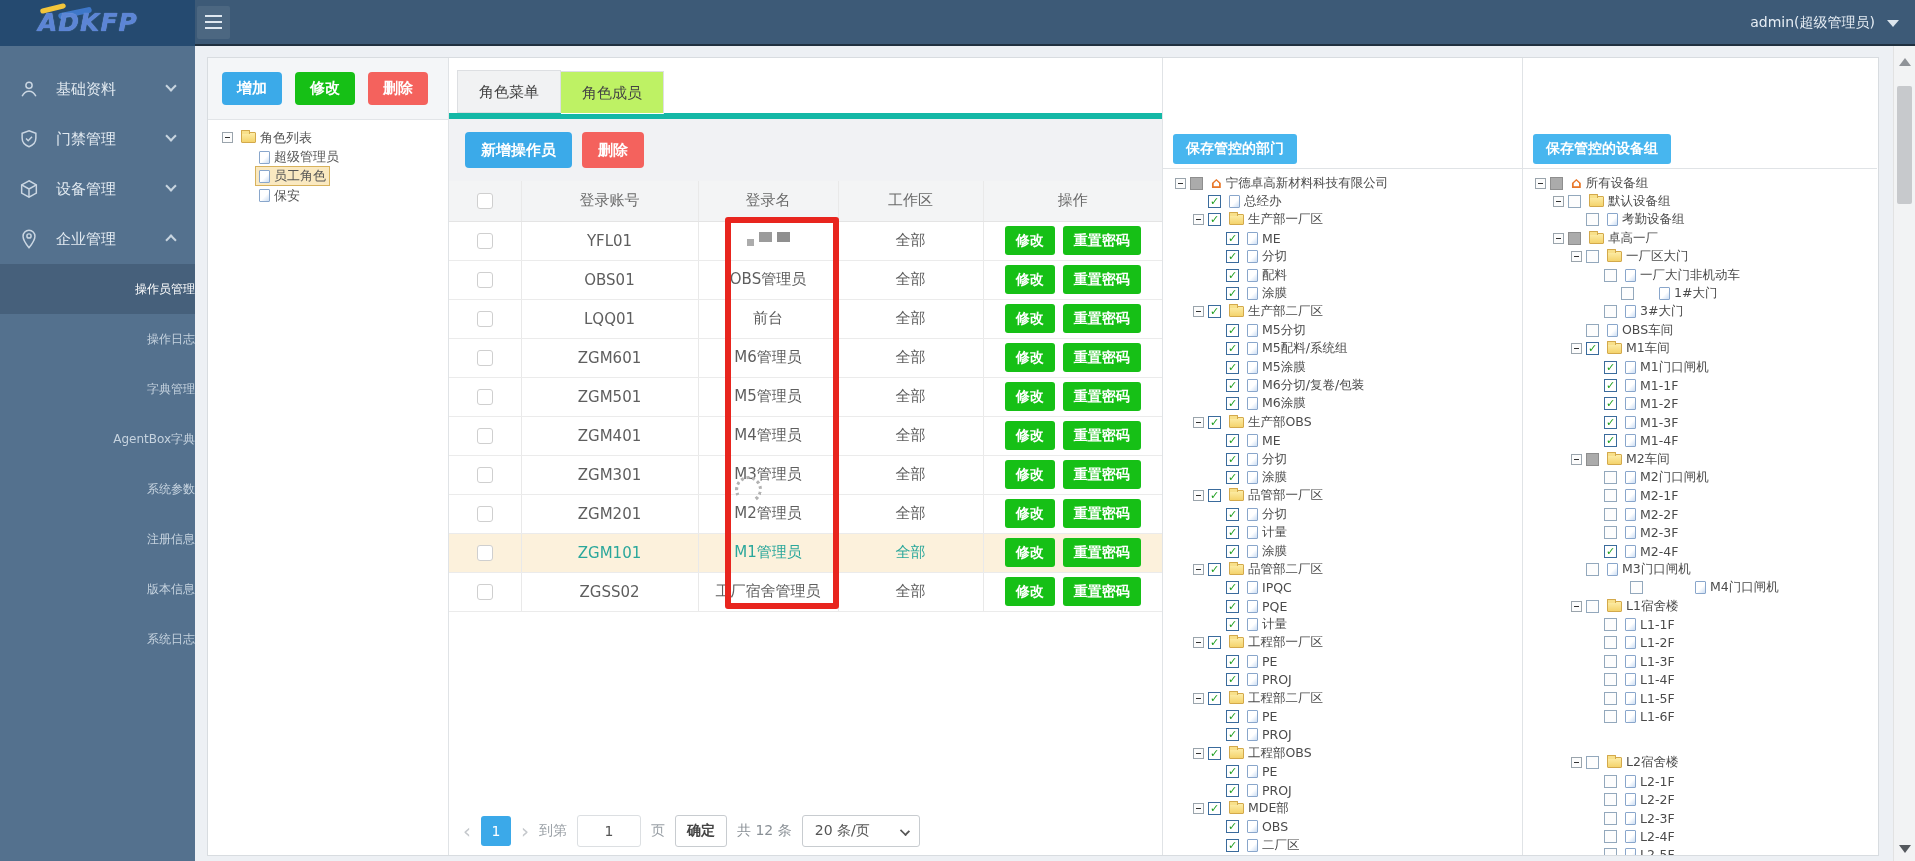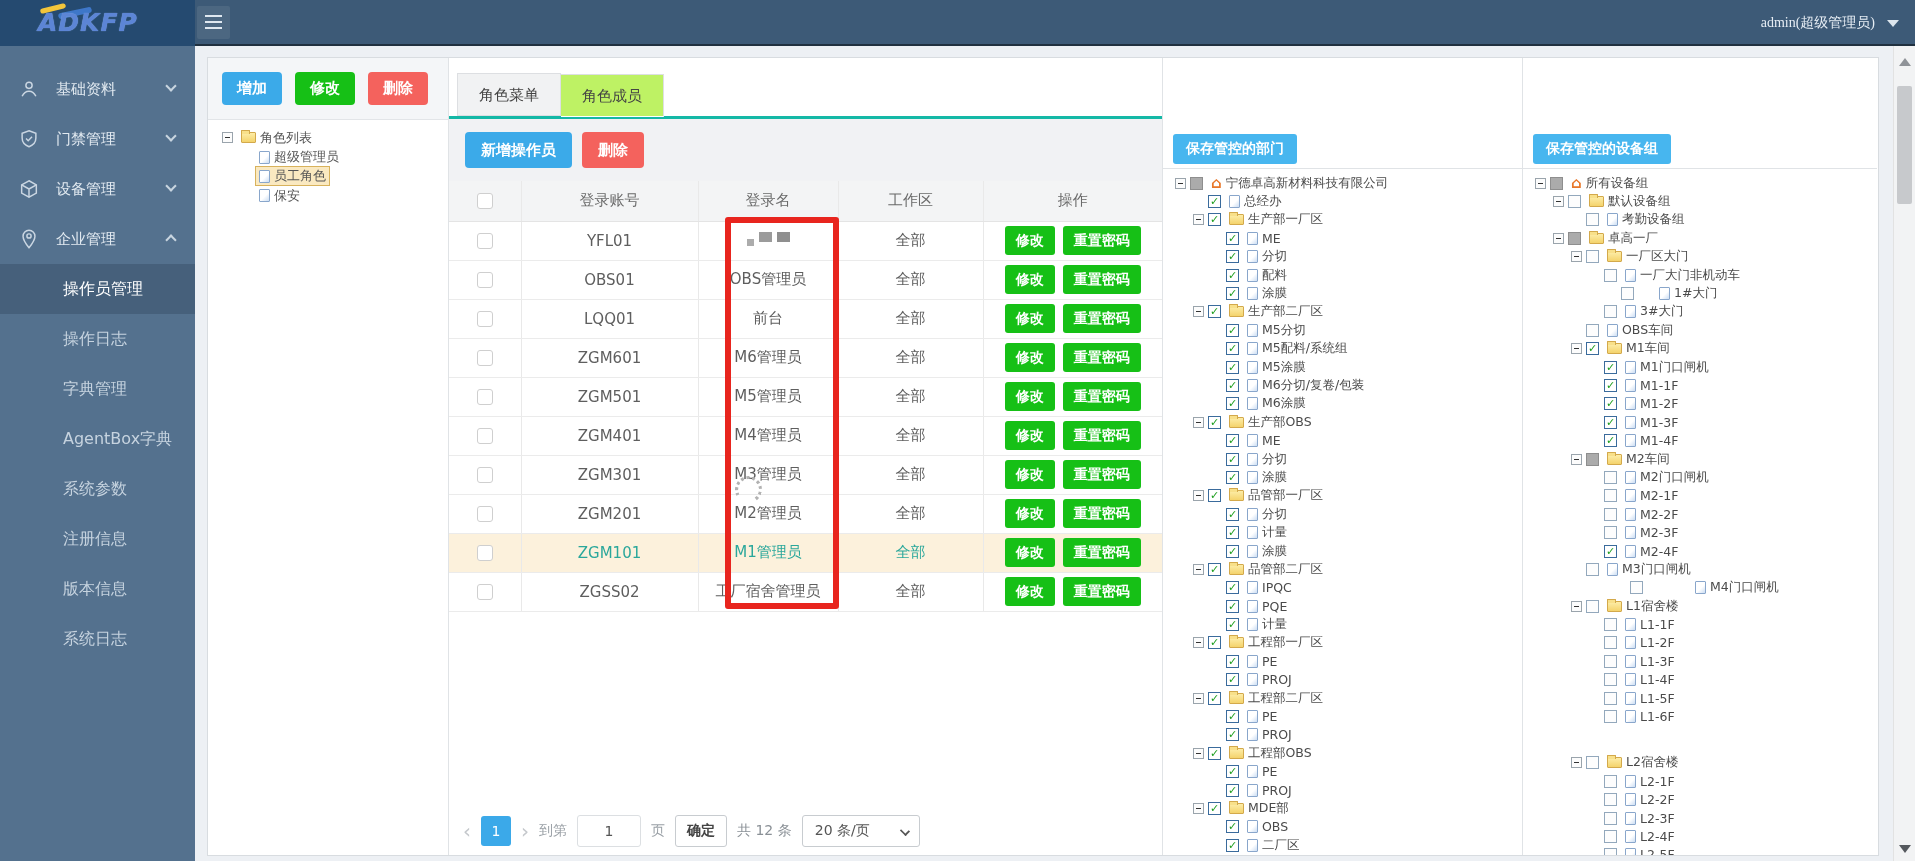--- a/index.html
+++ b/index.html
@@ -7,32 +7,32 @@
     font-family:"DejaVu Sans","Liberation Sans",sans-serif; }
 
   
   .topbar { position:absolute; left:0; top:0; width:1915px; height:46px; background:#3D5A77; border-bottom:2px solid #20303F; }
   .logo-area { position:absolute; left:0; top:0; width:195px; height:46px; background:#254A70; }
   .logo { position:absolute; left:38px; top:8px; font-style:italic; font-weight:bold; font-size:25px; letter-spacing:1px; color:#5C85D6; text-shadow:0 0 1px #8FB0E8; }
   .swoosh-y { position:absolute; left:40px; top:6px; width:26px; height:5px; border-radius:4px; background:#F3C53B; transform:rotate(-14deg); }
   .swoosh-b { position:absolute; left:58px; top:10px; width:34px; height:6px; border-radius:4px; background:#3E77C9; transform:rotate(-12deg); }
   .hamburger { position:absolute; left:197px; top:6px; width:33px; height:33px; background:#4C6781; border-radius:2px; padding:9px 8px; cursor:pointer; }
   .hamburger i { display:block; width:17px; height:2px; background:#DFE8F0; margin-bottom:4px; }
-  .user-menu { position:absolute; right:16px; top:0; height:46px; display:flex; align-items:center; gap:12px; color:#E6EDF4; font-size:14px; cursor:pointer;font-family:Liberation Serif, serif; }
+  .user-menu { position:absolute; right:16px; top:0; height:46px; display:flex; align-items:center; gap:12px; color:#E6EDF4; font-size:14px; cursor:pointer; }
   .caret-down { width:0; height:0; border-left:6px solid transparent; border-right:6px solid transparent; border-top:7px solid #DDE6EE; }
 
   
   .sidebar { position:absolute; left:0; top:46px; width:195px; height:815px; background:#54718E; padding-top:18px; }
   .nav-item { position:relative; height:50px; display:flex; align-items:center; padding-left:18px; color:#E2EAF1; font-size:15px; cursor:pointer; }
   .nav-item .nav-icon { width:22px; height:22px; margin-right:16px; opacity:.9; }
   .nav-item svg { width:22px; height:22px; }
   .chev { position:absolute; right:20px; width:8px; height:8px; border-right:2px solid #C9D5E0; border-bottom:2px solid #C9D5E0; }
   .chev.down { transform:rotate(45deg); top:18px; }
   .chev.up { transform:rotate(-135deg); top:22px; }
-  .sub-item { height:50px; line-height:50px; padding-left:63px; color:#C6D3DF; font-size:16px; cursor:pointer; }
+  .sub-item { height:50px; line-height:50px; padding-left:63px; color:#C6D3DF; font-size:12px; cursor:pointer;text-align:right; }
   .sub-item.active { background:#46607B; color:#FFFFFF; }
 
   
   .wrapper { position:absolute; left:207px; top:57px; width:1672px; height:799px; background:#FFFFFF; border:1px solid #D8DCE0; display:flex; overflow:hidden; }
   .panel { height:100%; position:relative; overflow:hidden; }
   .panel + .panel { border-left:1px solid #E0E3E6; }
   .p-role { width:240px; }
   .p-member { width:714px; }
   .p-dept { width:360px; }
   .p-device { width:355px; }
@@ -64,21 +64,21 @@
   .ticon.folder { width:15px; height:11px; background:linear-gradient(#FDEDA8,#F4D36C); border:1px solid #D3A94B; border-radius:1px; position:relative; }
   .ticon.folder::before { content:""; position:absolute; left:-1px; top:-3px; width:7px; height:3px; background:#F8E08A; border:1px solid #D3A94B; border-bottom:none; border-radius:1px 1px 0 0; }
   .ticon.file { width:11px; height:13px; background:linear-gradient(135deg,#FFFFFF 55%,#CBDDF3); border:1px solid #89A6CB; border-radius:1px; }
   .ticon.home { font-size:15px; line-height:13px; color:#E8772A; font-weight:bold; }
   .tlabel { font-size:12.5px; color:#4A4A4A; }
   .twrap { display:inline-flex; align-items:center; padding:0 3px; border:1px solid transparent; }
   .twrap.sel { background:#FAE9C1; border-color:#D8B25C; }
   .role-tree .tlabel { font-size:13px; color:#555; }
 
   
-  .tabstrip { height:61px; background:#FFFFFF; border-bottom:3px solid #14b8a6; display:flex; align-items:flex-end; padding-left:8px; }
+  .tabstrip { height:61px; background:#FFFFFF; border-bottom:6px solid #14b8a6; display:flex; align-items:flex-end; padding-left:8px; }
   .tab { height:43px; line-height:43px; padding:0 21px; font-size:15px; color:#444; background:#F1F2F3; border:1px solid #DDDFE2; cursor:pointer; }
   .tab + .tab { border-left:none; }
   .tab.active { background:#bef264; border-bottom:1px solid #FFFFFF; margin-bottom:-1px; }
   .member-toolbar { background:#F1F2F4; padding:13px 0 13px 16px; display:flex; gap:10px; }
   table.members { width:100%; border-collapse:collapse; font-size:15px; color:#5E5E5E; }
   table.members th { height:40px; background:#F3F4F5; font-weight:normal; color:#6A6A6A; border-bottom:1px solid #E4E4E4; }
   table.members td { height:39px; text-align:center; border-bottom:1px solid #EBEBEB; }
   table.members th + th, table.members td + td { border-left:1px solid #E9E9E9; }
   .c-check { width:72px; } .c-acc { width:177px; } .c-name { width:140px; } .c-area { width:145px; }
   .cb { display:inline-block; width:16px; height:16px; border:1px solid #CFCFCF; border-radius:3px; background:#FFF; vertical-align:middle; cursor:pointer; }

